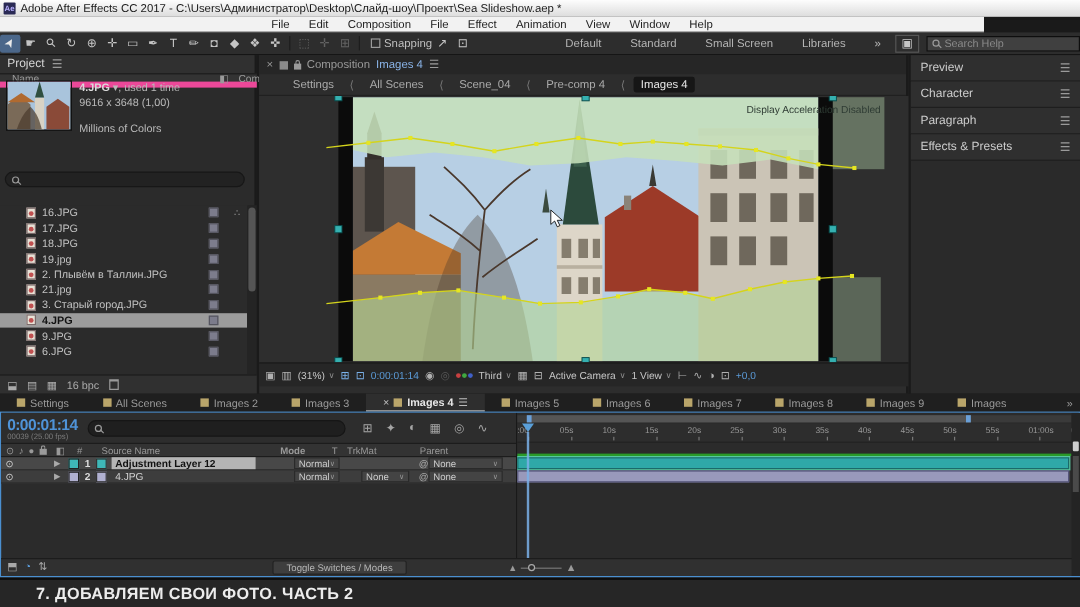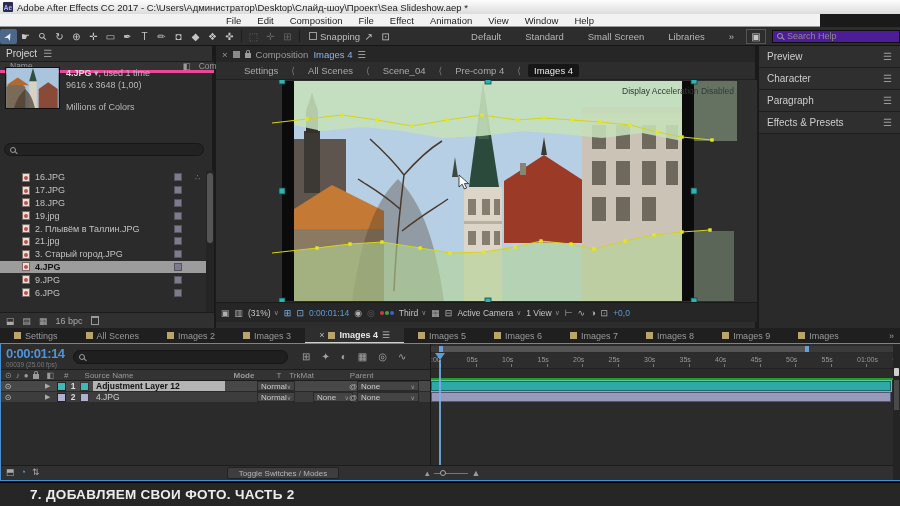--- a/index.html
+++ b/index.html
@@ -16,33 +16,33 @@
   
   #toolbar{left:0;top:27px;width:900px;height:19px;background:#2d2d2d;display:flex;align-items:center;font-size:10px;color:#bfbfbf;border-bottom:1px solid #151515;}
   .tool{width:17px;height:15px;display:inline-flex;align-items:center;justify-content:center;font-size:10px;color:#c5c5c5;}
   .tool.sel{background:#4b678a;color:#eaeaea;border-radius:2px;}
   .rot-l{transform:rotate(-60deg);display:inline-block;}
   .rot-d{transform:rotate(-45deg);display:inline-block;}
   .tsep{width:1px;height:12px;background:#1d1d1d;margin:0 3px;}
   .dim{opacity:.35;}
   .chk{width:8px;height:8px;border:1px solid #9a9a9a;margin:0 3px 0 6px;}
   .ws-btn{padding:0 12px;color:#b5b5b5;font-size:9.5px;}
-  #help-search{display:flex;align-items:center;gap:4px;background:#4c1d95;border:1px solid #0e0e0e;height:13px;width:128px;margin-left:6px;padding:0 4px;color:#8a8a8a;font-size:9px;}
+  #help-search{display:flex;align-items:center;gap:4px;background:#404040;border:1px solid #0e0e0e;height:13px;width:128px;margin-left:6px;padding:0 4px;color:#8a8a8a;font-size:9px;}
   .mag{width:6px;height:6px;border:1px solid #9a9a9a;border-radius:50%;position:relative;flex:none;}
   .mag::after{content:"";position:absolute;width:4px;height:1px;background:#9a9a9a;right:-3px;bottom:-1px;transform:rotate(45deg);}
   .hamb{color:#9a9a9a;}
 
   
   #project{left:0;top:46px;width:214px;height:282px;background:#2b2b2b;border-right:2px solid #1a1a1a;}
   #proj-head{height:15px;display:flex;align-items:center;gap:6px;padding:0 6px;background:#303030;font-size:10px;color:#d5d5d5;}
   #proj-thumb{left:5px;top:21px;width:55px;height:42px;border:1px solid #111;}
   #proj-info{left:66px;top:21px;font-size:9px;color:#b9b9b9;line-height:12px;}
   #proj-info b{color:#dadada;}
   #proj-search{left:4px;top:97px;width:200px;height:13px;background:#222;border:1px solid #171717;border-radius:7px;display:flex;align-items:center;padding:0 5px;gap:3px;}
-  #proj-cols{left:0;top:113px;width:214px;height:12px;background:#333;border-top:1px solid #1c1c1c;border-bottom:3px solid #ec4899;font-size:8.5px;color:#9a9a9a;display:flex;align-items:center;}
+  #proj-cols{left:0;top:113px;width:214px;height:12px;background:#333;border-top:1px solid #1c1c1c;border-bottom:5px solid #ec4899;font-size:8.5px;color:#9a9a9a;display:flex;align-items:center;}
   #proj-list{left:0;top:125px;width:206px;height:141px;overflow:hidden;font-size:9px;background:#2b2b2b;}
   .prow{height:12.8px;display:flex;align-items:center;color:#c2c2c2;padding-left:22px;position:relative;}
   .prow.sel{background:#9c9c9c;color:#121212;font-weight:bold;}
   .jpgico{width:8px;height:9px;background:#e8e2d6;border:1px solid #7a6a6a;margin-right:5px;position:relative;flex:none;}
   .jpgico::after{content:"";position:absolute;left:1px;top:2px;width:4px;height:4px;background:#c05050;border-radius:50%;}
   .labelbox{position:absolute;right:24px;width:8px;height:8px;background:#7c7c8c;border:1px solid #55555f;}
   .comment-icon{position:absolute;right:6px;font-size:8px;color:#9a9a9a;display:none;}
   .has-comment .comment-icon{display:block;}
   #proj-scroll{left:206px;top:125px;width:8px;height:141px;background:#242424;}
   #proj-scroll .thumb{position:absolute;left:1px;top:2px;width:6px;height:70px;background:#555;border-radius:3px;}
@@ -93,21 +93,21 @@
   #tl-icons{display:flex;gap:11px;margin-left:14px;font-size:10px;color:#a5a5a5;}
   #tl-cols{height:12px;background:#333;border-top:1px solid #1c1c1c;border-bottom:1px solid #1c1c1c;display:flex;align-items:center;font-size:8px;color:#999;}
   .colico{font-size:8px;margin-left:4px;}
   .lrow{height:11px;display:flex;align-items:center;font-size:8.5px;color:#cfcfcf;background:#3d3d3d;border-bottom:1px solid #2a2a2a;position:relative;}
   .lrow.sel{background:#484848;}
   .lrow .eye{width:14px;text-align:center;font-size:8px;}
   .lrow .tw{width:12px;margin-left:30px;color:#aaa;font-size:7px;}
   .lrow .lcolor{width:9px;height:9px;border:1px solid #222;}
   .lrow .lnum{width:14px;text-align:center;font-weight:bold;color:#ddd;}
   .lrow .tico{width:9px;height:9px;margin-right:4px;background:#6aa;border:1px solid #333;}
-  .lrow .lname{width:132px;padding:0 3px;overflow:hidden;white-space:nowrap;}
+  .lrow .lname{width:120px;padding:0 3px;overflow:hidden;white-space:nowrap;}
   .lrow.sel .lname{background:#b4b4b4;color:#111;font-weight:bold;}
   .cellbox{display:flex;align-items:center;justify-content:space-between;background:#444;border:1px solid #2a2a2a;height:10px;padding:0 3px;font-size:8px;color:#ccc;}
   .modebox{width:38px;margin-left:32px;}
   .tkbox{width:40px;margin-left:18px;}
   .pwhip{width:12px;text-align:center;margin-left:8px;color:#aaa;font-size:8px;}
   .parbox{width:62px;margin-left:2px;}
 
   #tl-right{left:430px;top:0;width:462px;height:136px;background:#2b2b2b;overflow:hidden;}
   #workarea{left:0;top:2px;width:462px;height:6px;background:#3a3a3a;}
   #workarea .wa{position:absolute;top:0;height:6px;background:#555;}

